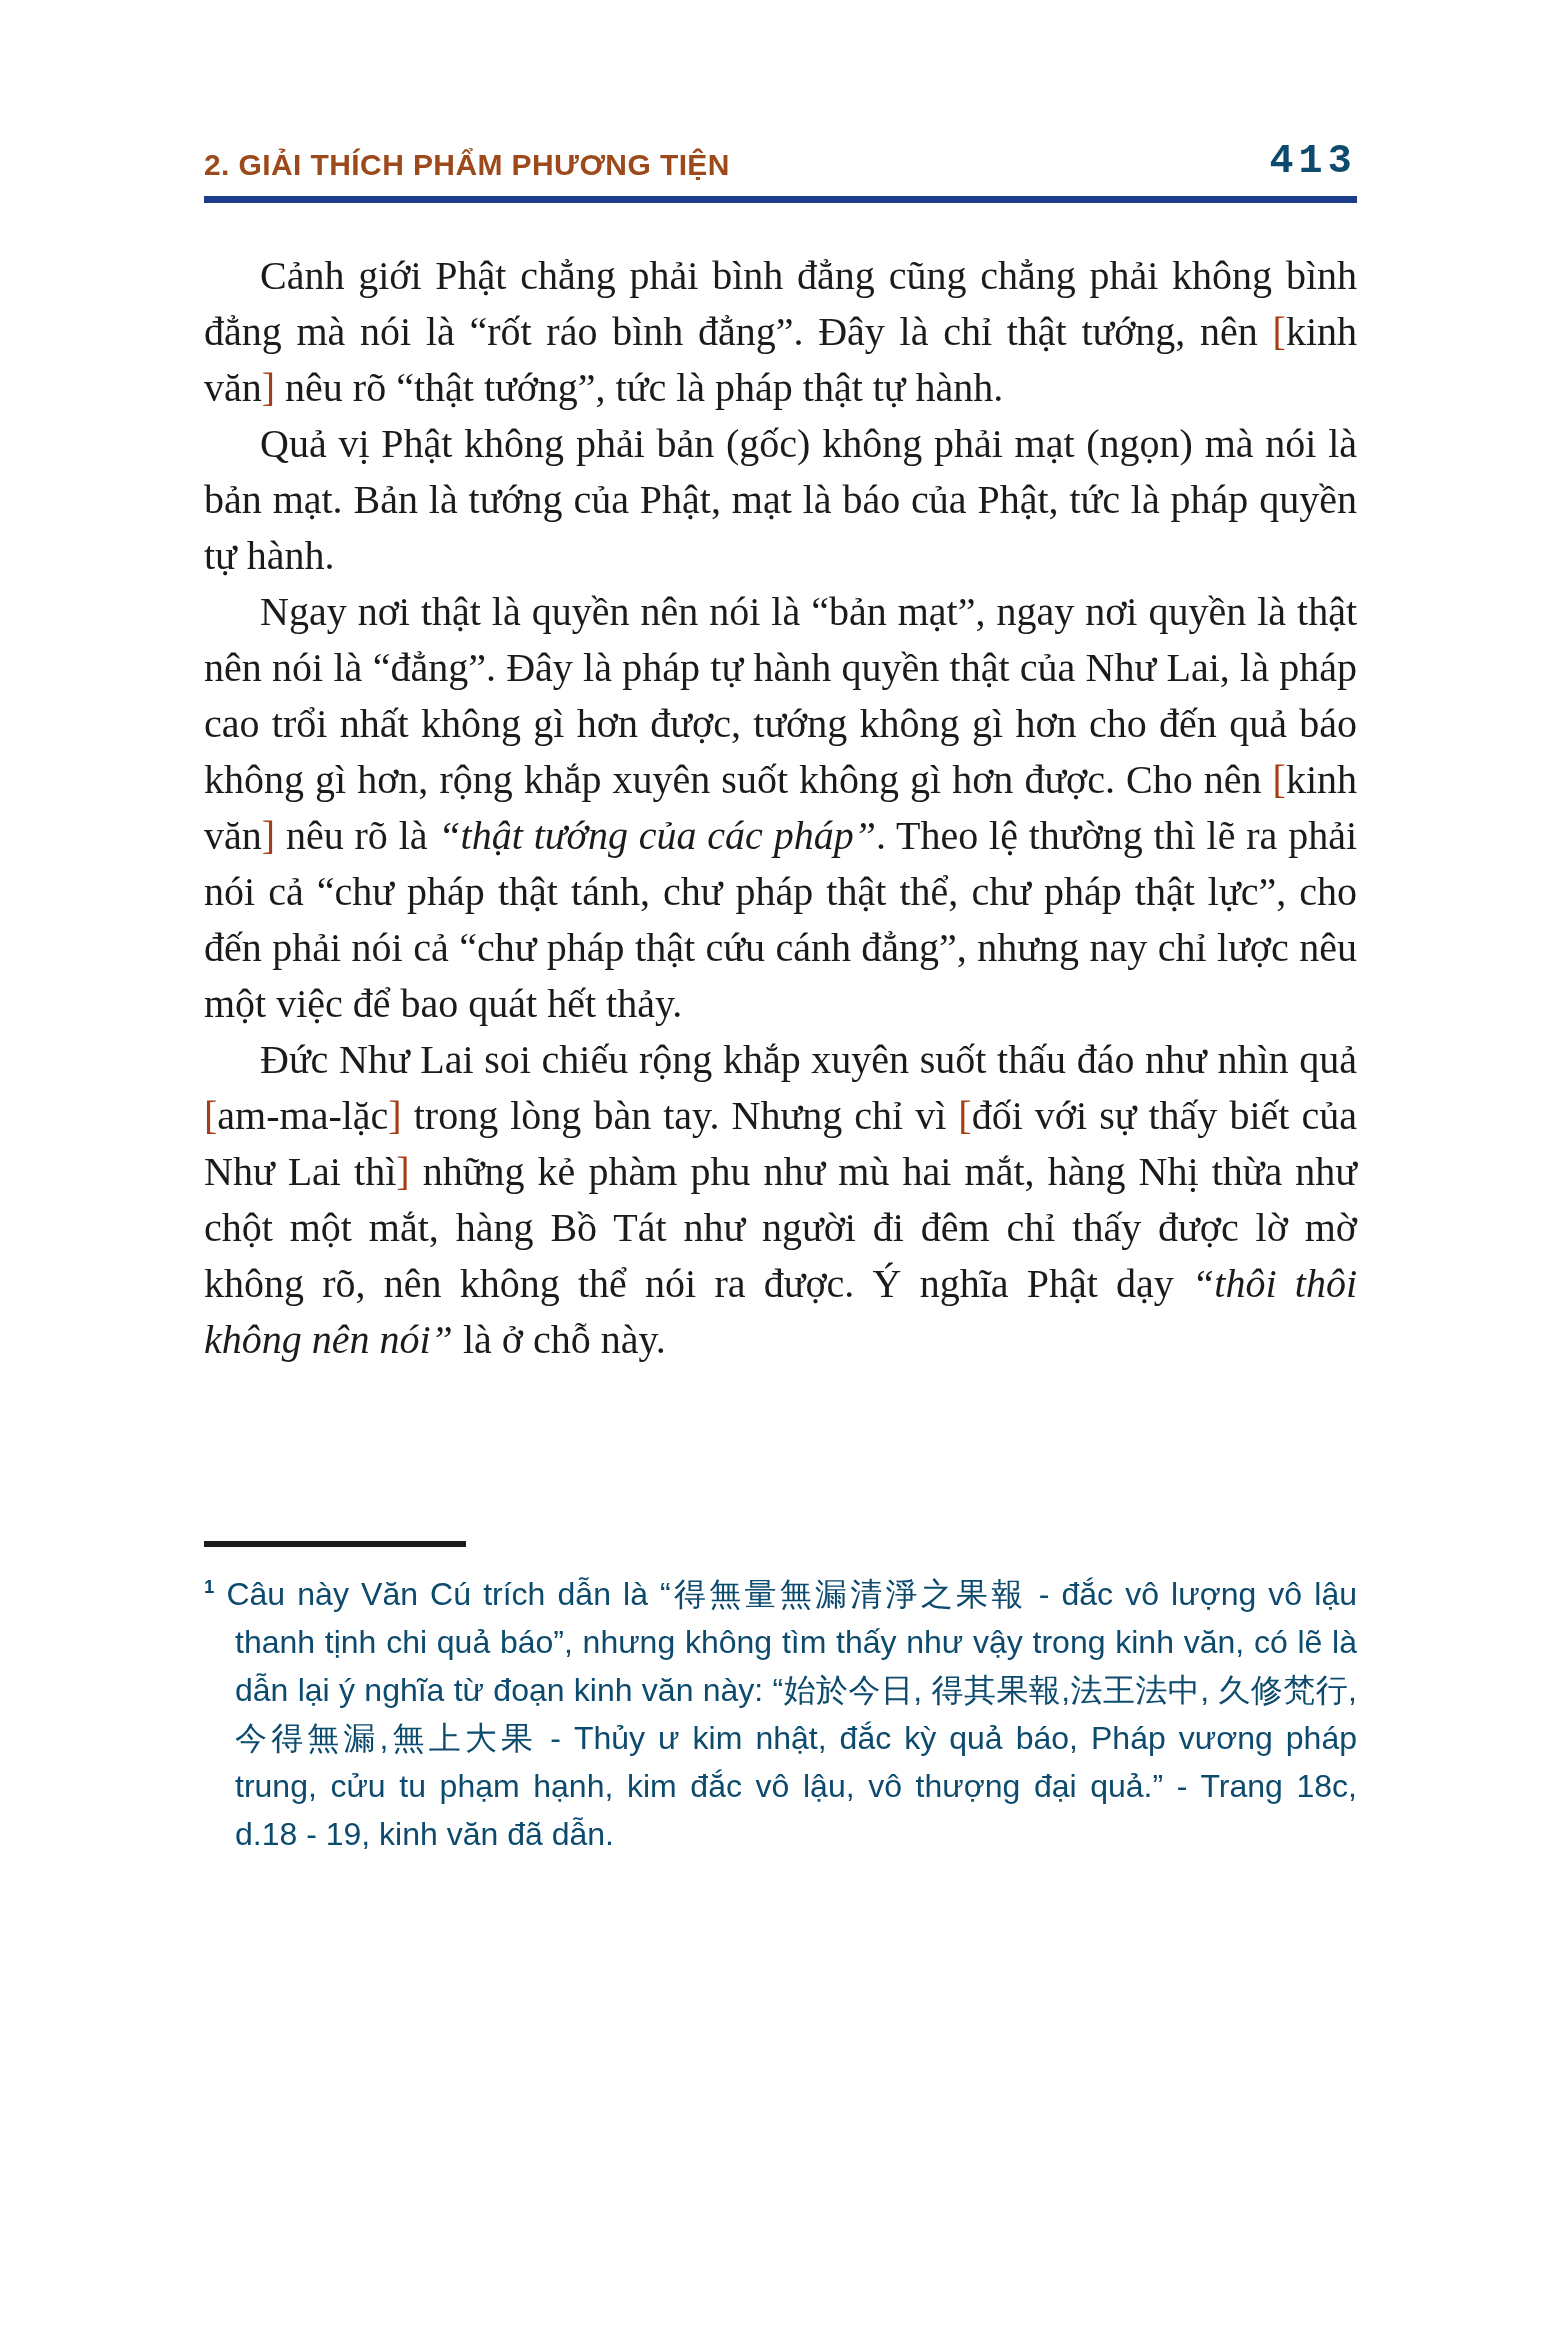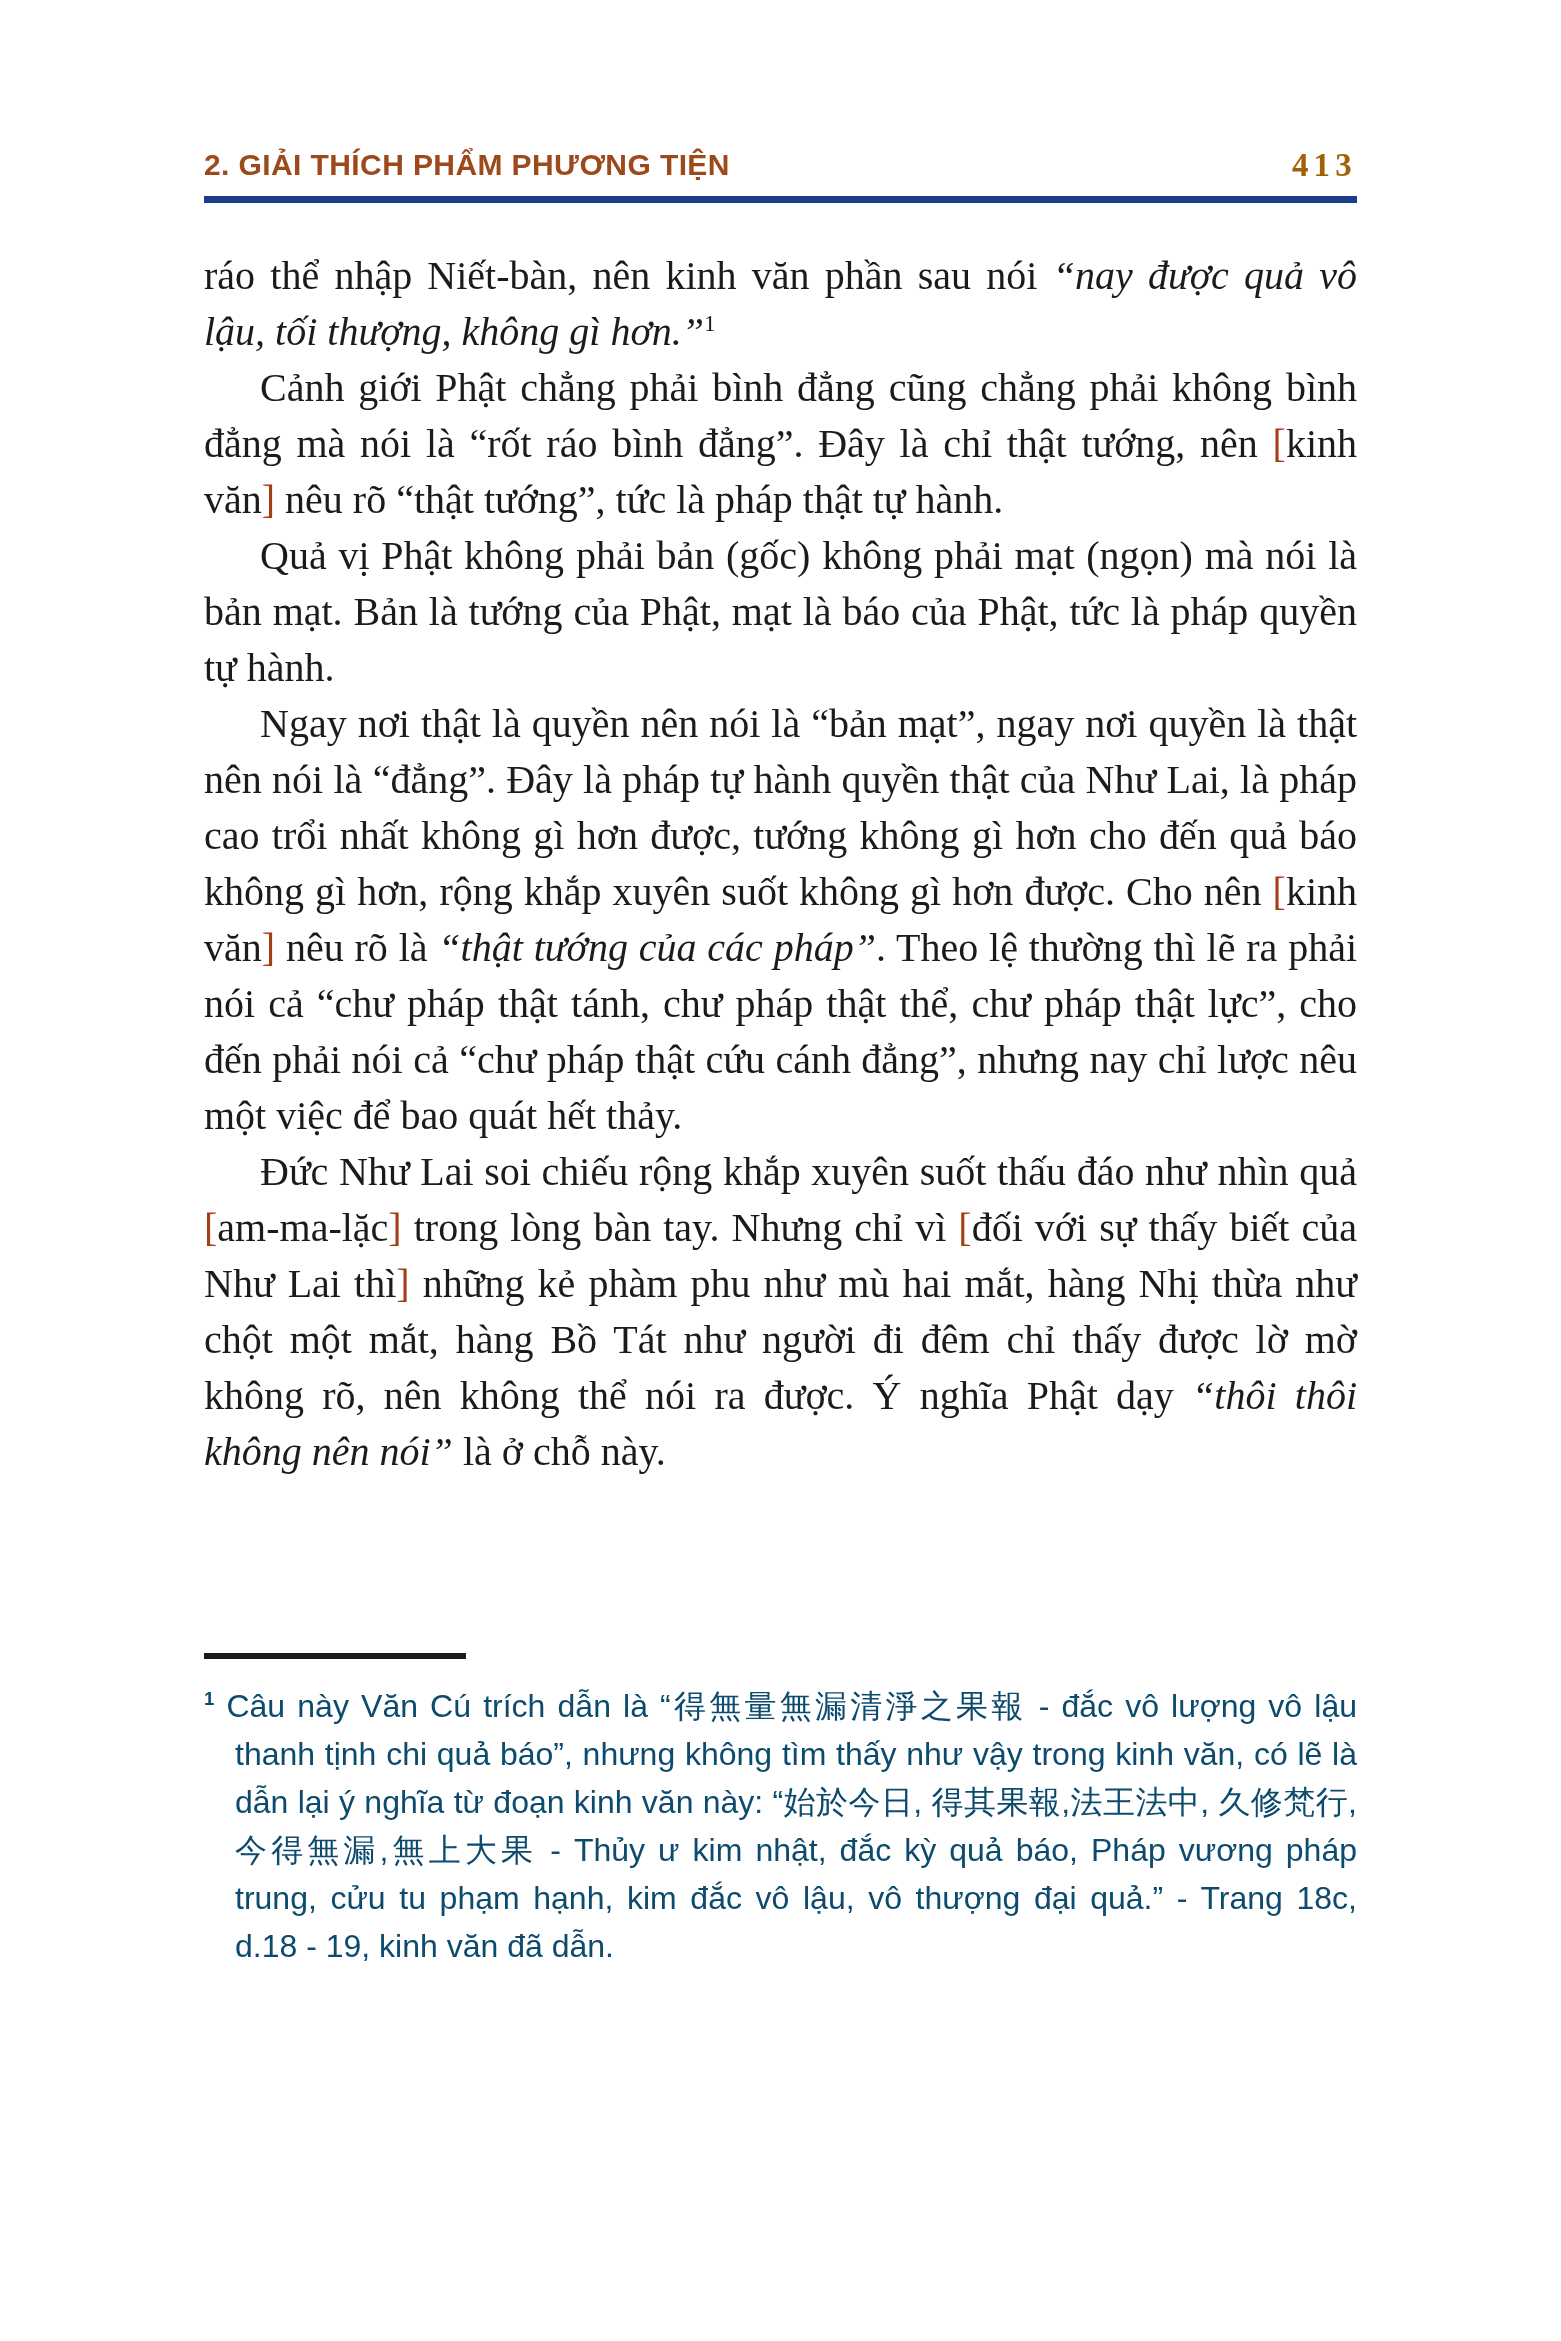--- a/index.html
+++ b/index.html
@@ -27,25 +27,25 @@
     font-family: "Liberation Sans", sans-serif;
     font-weight: bold;
     font-size: 30px;
     letter-spacing: 0.4px;
     color: #9c4a1c;
     line-height: 1;
     padding-bottom: 1.7px;
     margin-top: 20px;
   }
   .page-number {
-    font-family: Liberation Serif, serif;
+    font-family: Liberation Mono, monospace;
     font-weight: bold;
-    font-size: 33px;
+    font-size: 40px;
     letter-spacing: 5.2px;
-    color: #a16207;
+    color: #0c4a6e;
     line-height: 1;
   }
   .header-rule {
     margin-top: 14px;
     height: 7.8px;
     background: #1d3c8c;
   }
   
   .body-text {
     margin-top: 45px;
@@ -97,21 +97,20 @@
 <div class="page">
 
   <div class="header-row">
     <div class="section-title">2. GIẢI THÍCH PHẨM PHƯƠNG TIỆN</div>
     <div class="page-number">413</div>
   </div>
 
   <div class="header-rule"></div>
 
   <div class="body-text">
-      <p class=""><span class="run normal">ráo thể nhập Niết-bàn, nên kinh văn phần sau nói </span><span class="run italic">“nay được quả vô lậu, tối thượng, không gì hơn.”</span><sup class="sup">1</sup></p>
       <p class="indent"><span class="run normal">Cảnh giới Phật chẳng phải bình đẳng cũng chẳng phải không bình đẳng mà nói là “rốt ráo bình đẳng”. Đây là chỉ thật tướng, nên </span><span class="run bracket">[</span><span class="run normal">kinh văn</span><span class="run bracket">]</span><span class="run normal"> nêu rõ “thật tướng”, tức là pháp thật tự hành.</span></p>
       <p class="indent"><span class="run normal">Quả vị Phật không phải bản (gốc) không phải mạt (ngọn) mà nói là bản mạt. Bản là tướng của Phật, mạt là báo của Phật, tức là pháp quyền tự hành.</span></p>
       <p class="indent"><span class="run normal">Ngay nơi thật là quyền nên nói là “bản mạt”, ngay nơi quyền là thật nên nói là “đẳng”. Đây là pháp tự hành quyền thật của Như Lai, là pháp cao trổi nhất không gì hơn được, tướng không gì hơn cho đến quả báo không gì hơn, rộng khắp xuyên suốt không gì hơn được. Cho nên </span><span class="run bracket">[</span><span class="run normal">kinh văn</span><span class="run bracket">]</span><span class="run normal"> nêu rõ là </span><span class="run italic">“thật tướng của các pháp”</span><span class="run normal">. Theo lệ thường thì lẽ ra phải nói cả “chư pháp thật tánh, chư pháp thật thể, chư pháp thật lực”, cho đến phải nói cả “chư pháp thật cứu cánh đẳng”, nhưng nay chỉ lược nêu một việc để bao quát hết thảy.</span></p>
       <p class="indent"><span class="run normal">Đức Như Lai soi chiếu rộng khắp xuyên suốt thấu đáo như nhìn quả </span><span class="run bracket">[</span><span class="run normal">am-ma-lặc</span><span class="run bracket">]</span><span class="run normal"> trong lòng bàn tay. Nhưng chỉ vì </span><span class="run bracket">[</span><span class="run normal">đối với sự thấy biết của Như Lai thì</span><span class="run bracket">]</span><span class="run normal"> những kẻ phàm phu như mù hai mắt, hàng Nhị thừa như chột một mắt, hàng Bồ Tát như người đi đêm chỉ thấy được lờ mờ không rõ, nên không thể nói ra được. Ý nghĩa Phật dạy </span><span class="run italic">“thôi thôi không nên nói”</span><span class="run normal"> là ở chỗ này.</span></p>
     </div>
 
   <div class="footnote">
     <div class="footnote-separator"></div>
     <p class="footnote-text"><sup class="sup">1</sup><span class="run normal"> Câu này Văn Cú trích dẫn là “得無量無漏清淨之果報 - đắc vô lượng vô lậu thanh tịnh chi quả báo”, nhưng không tìm thấy như vậy trong kinh văn, có lẽ là dẫn lại ý nghĩa từ đoạn kinh văn này: “始於今日, 得其果報,法王法中, 久修梵行,今得無漏,無上大果 - Thủy ư kim nhật, đắc kỳ quả báo, Pháp vương pháp trung, cửu tu phạm hạnh, kim đắc vô lậu, vô thượng đại quả.” - Trang 18c, d.18 - 19, kinh văn đã dẫn.</span></p>
   </div>

